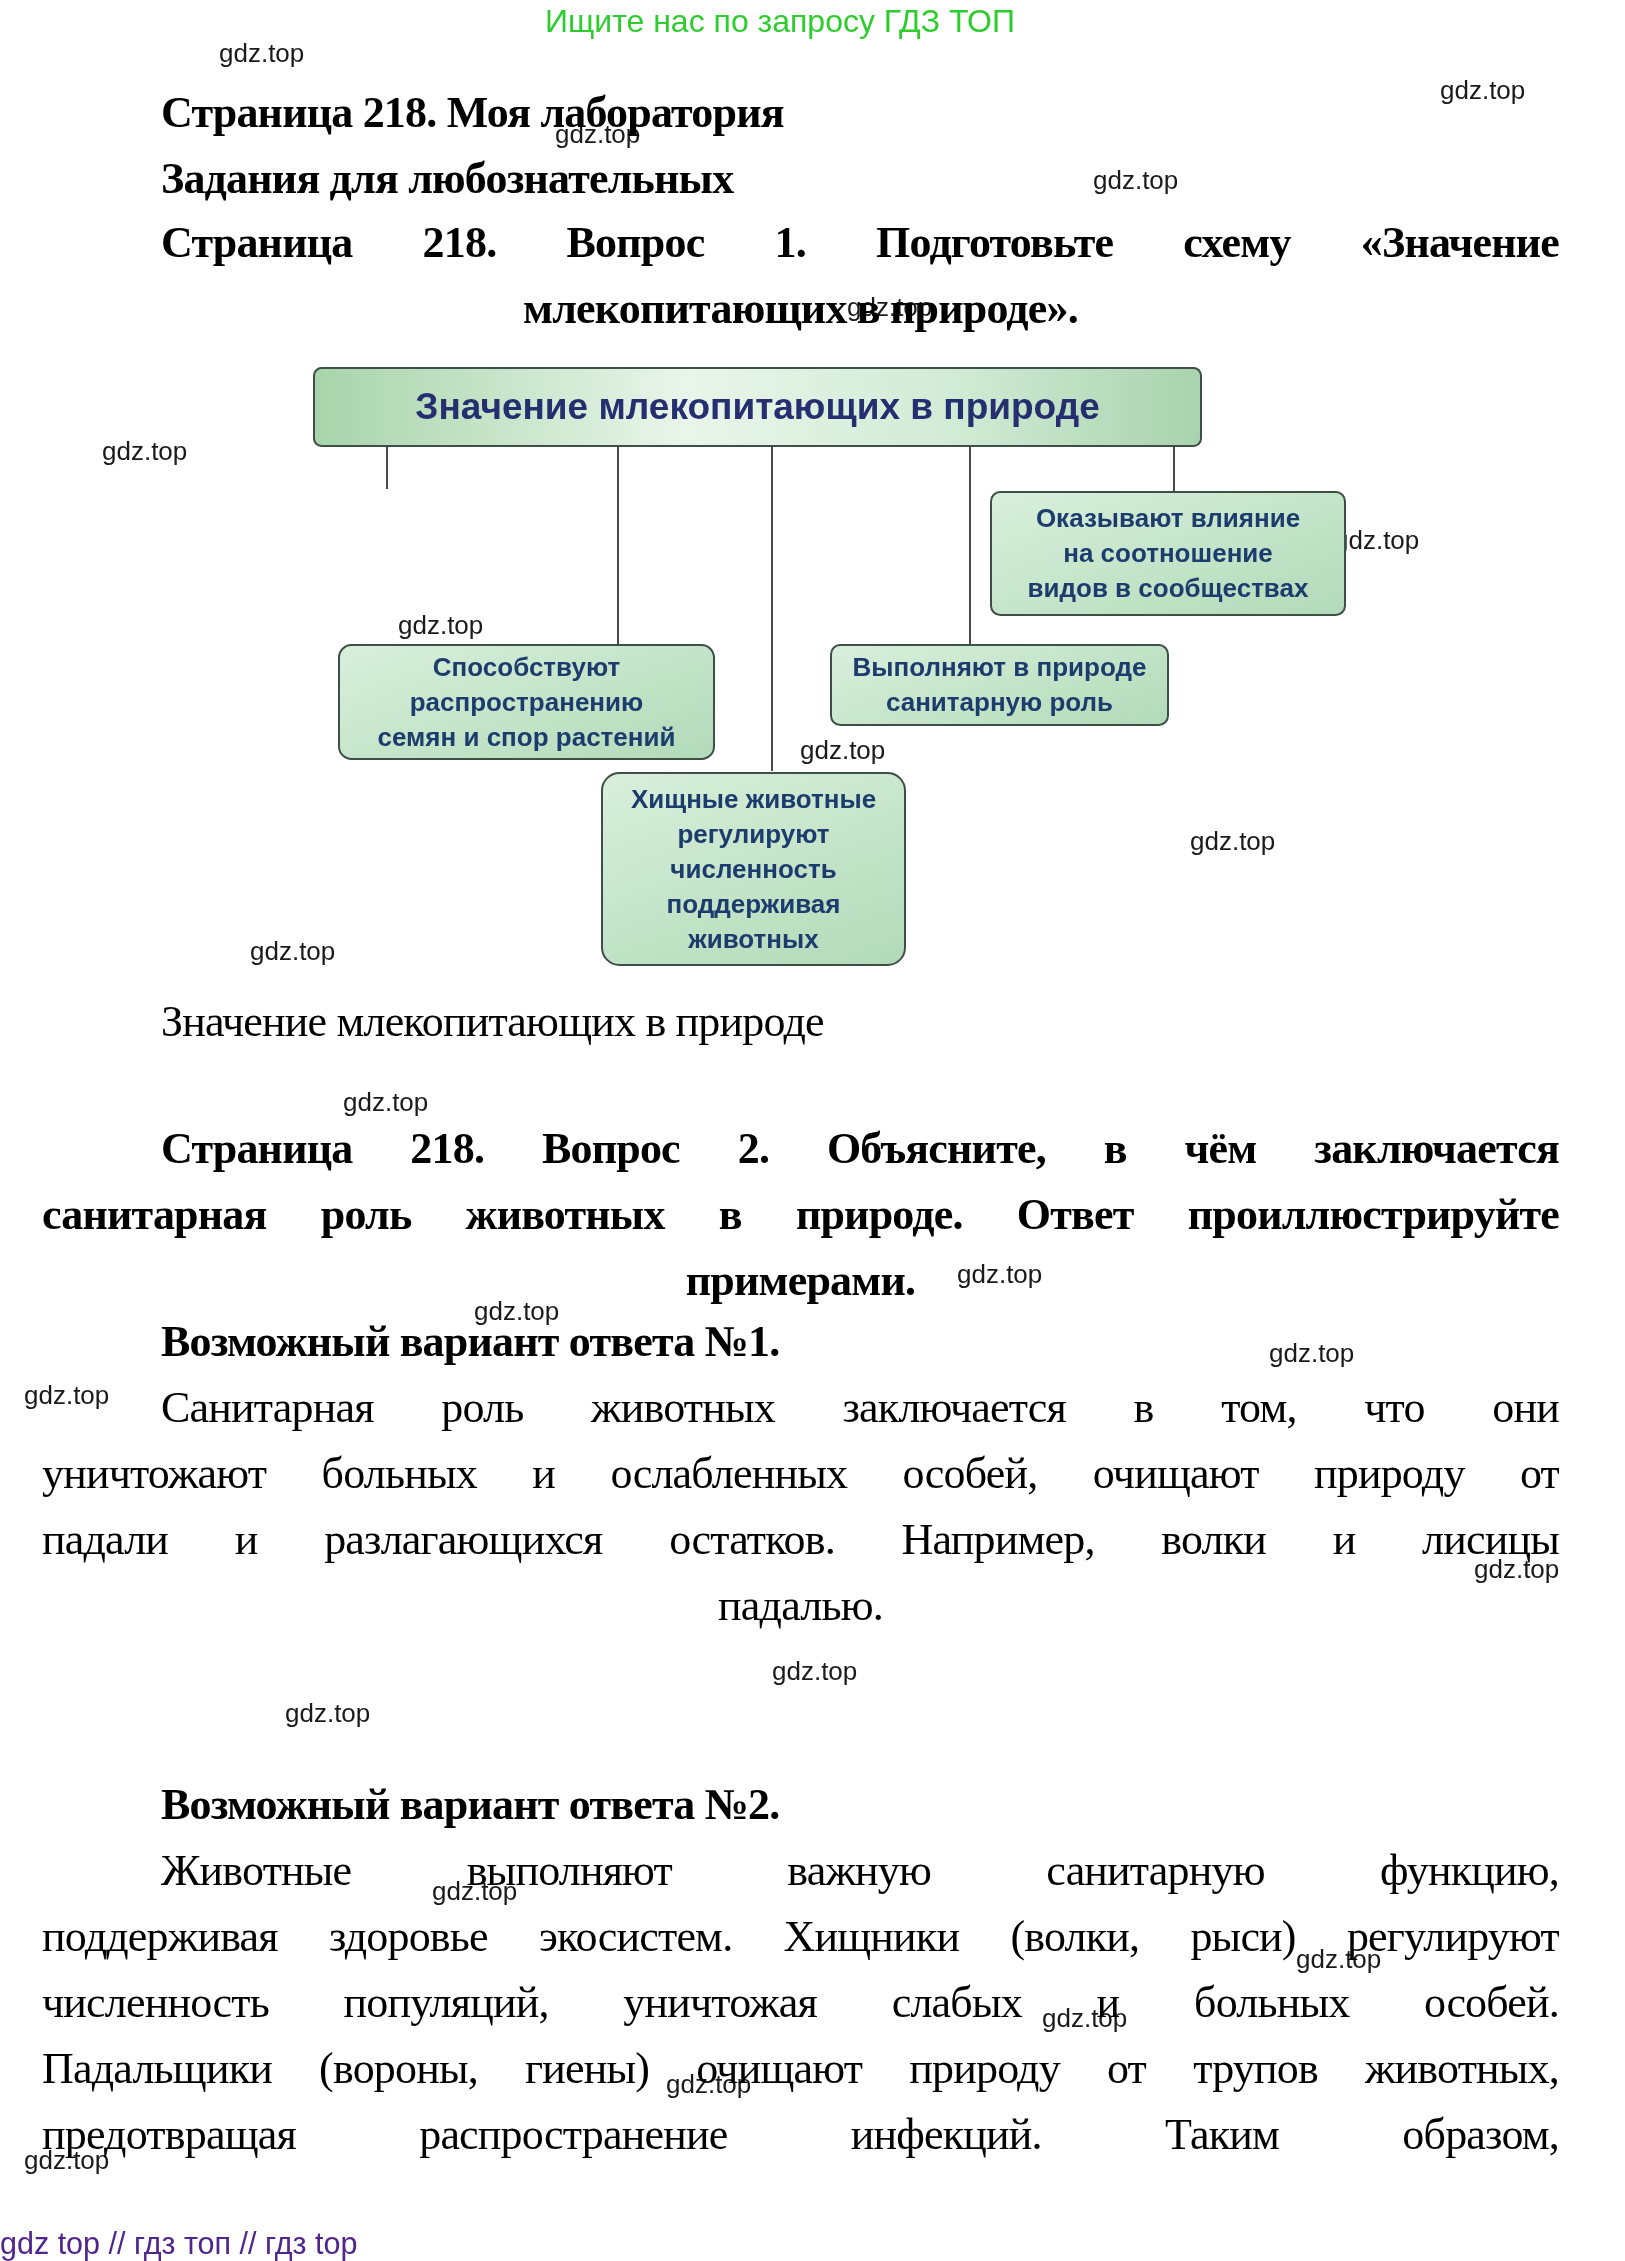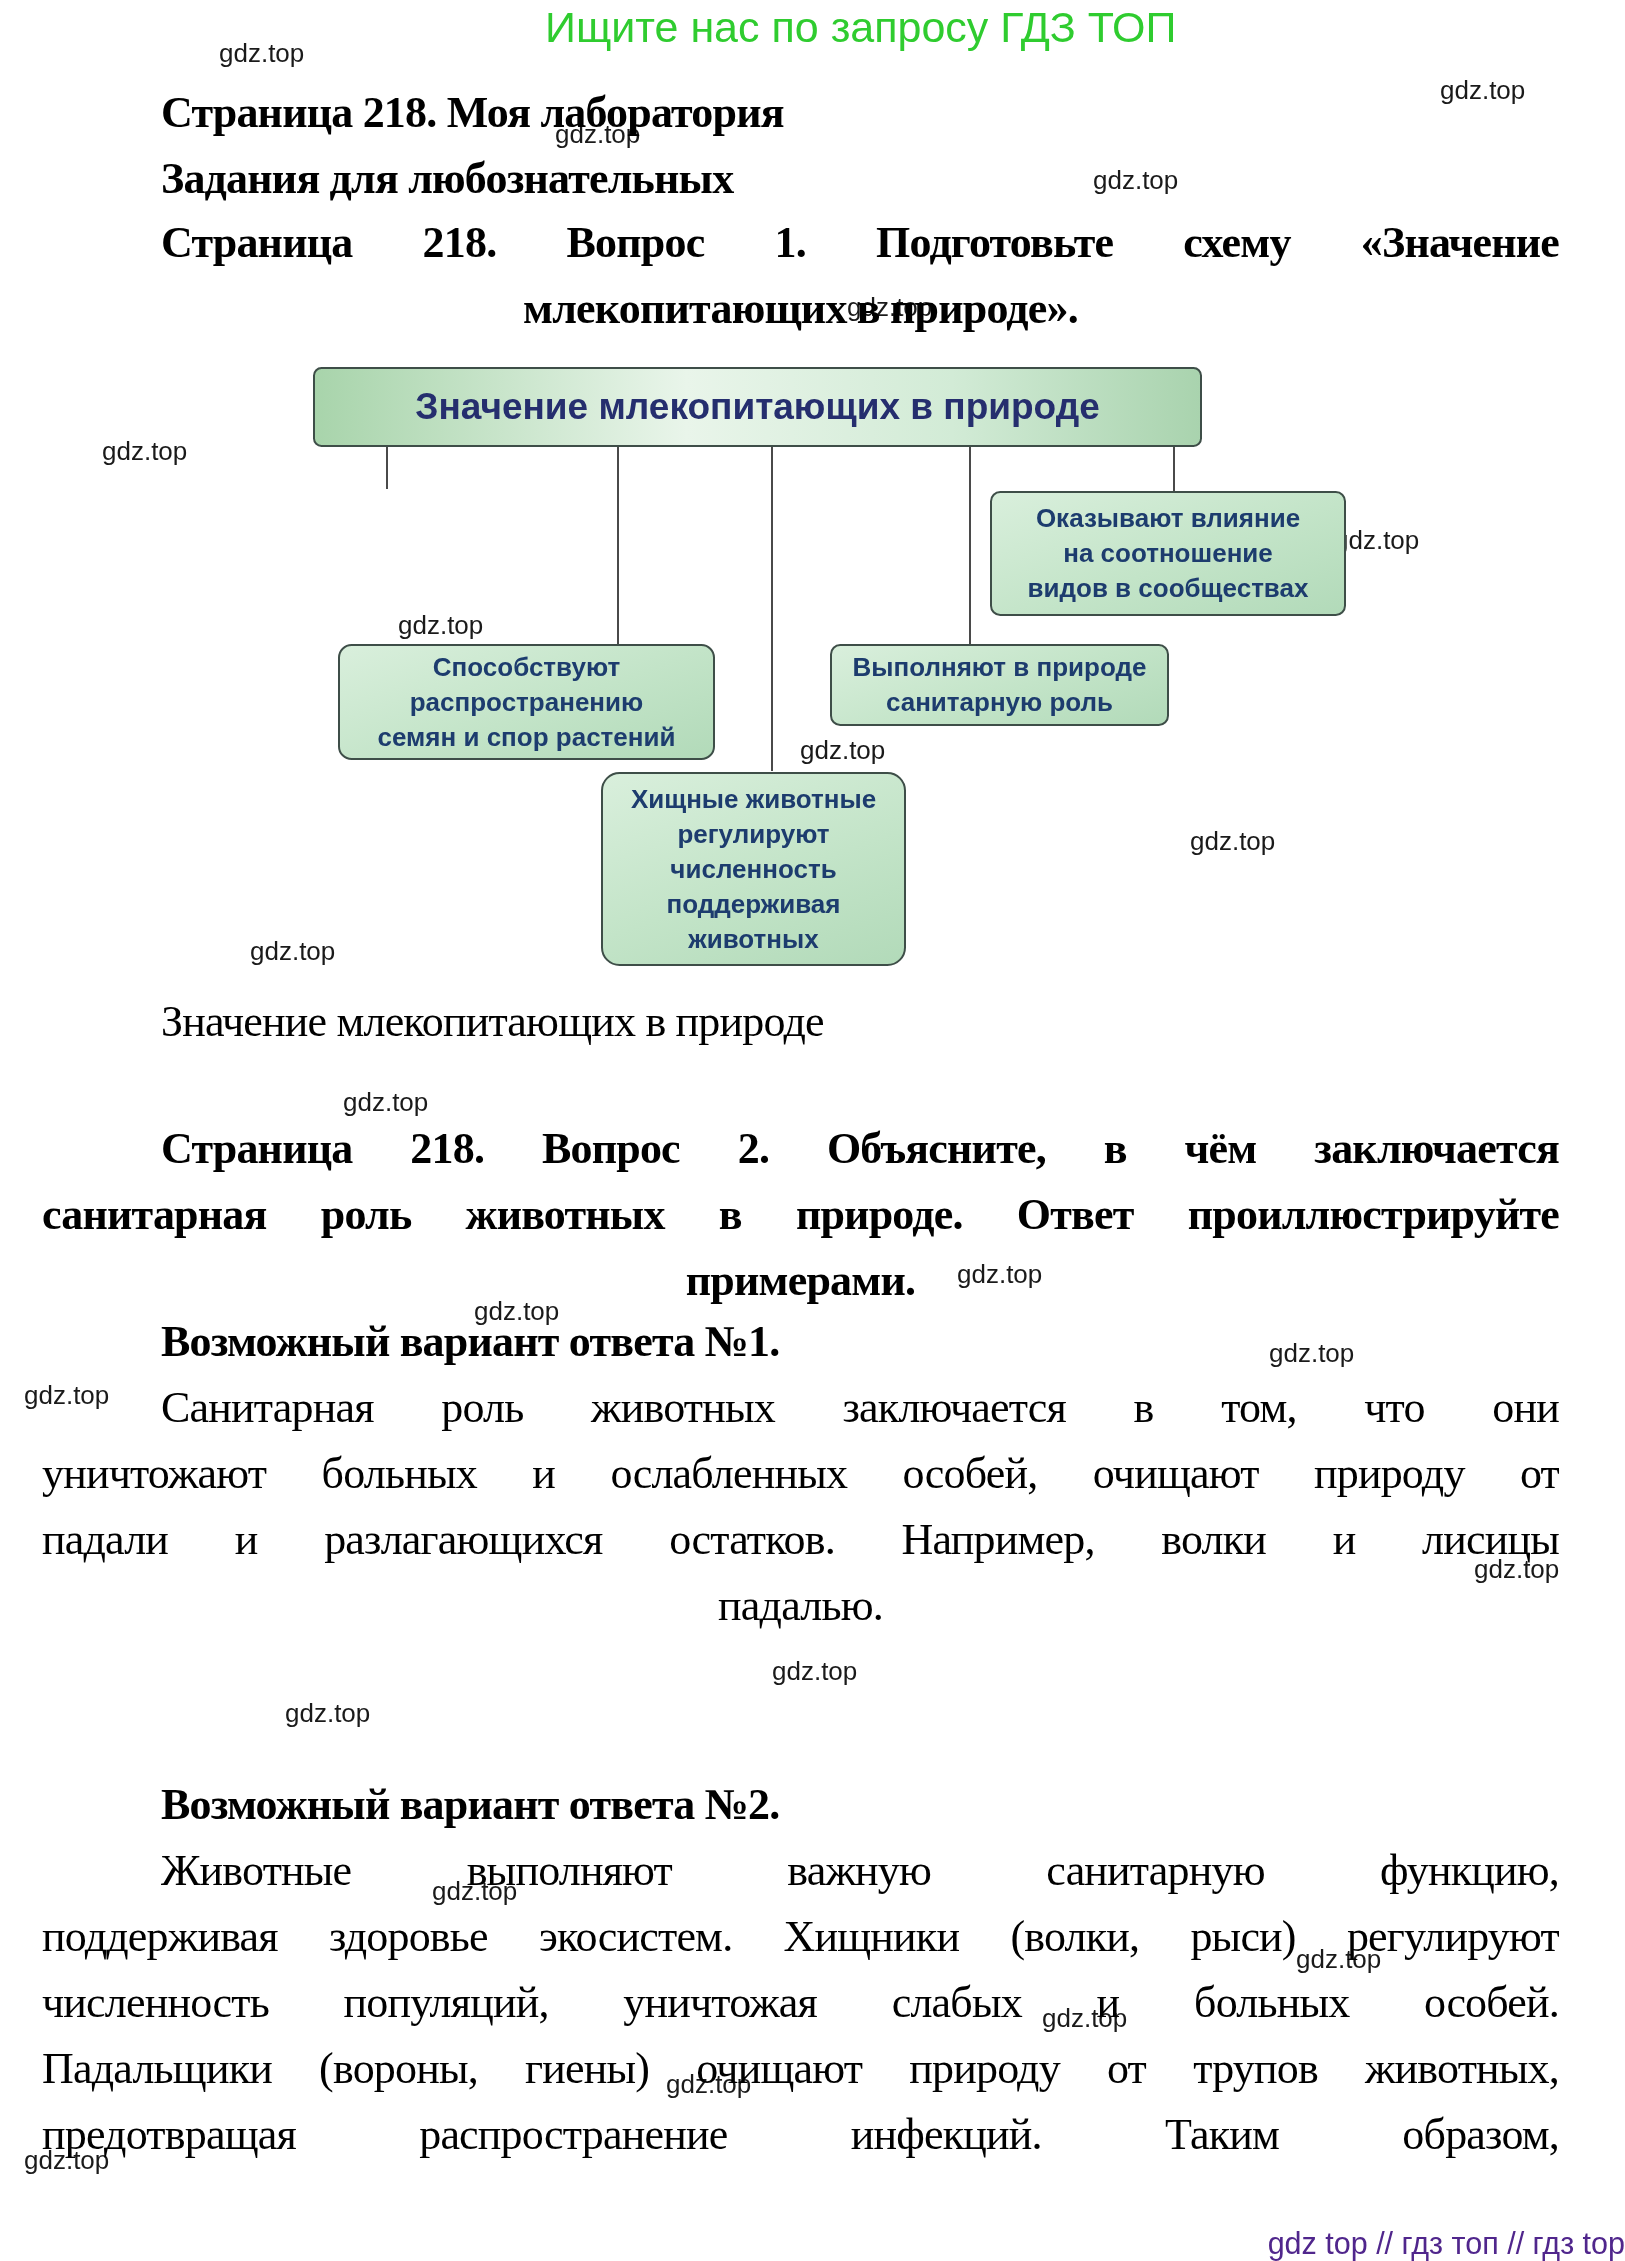--- a/index.html
+++ b/index.html
@@ -1,21 +1,21 @@
 <!DOCTYPE html>
 <html style="font-size:13.6px"><head>
 <meta charset="utf-8">
 <style>
   html,body{margin:0;padding:0;background:#ffffff;}
   #page{position:relative;width:1625px;height:2261px;background:#ffffff;overflow:hidden;
         font-family:"Liberation Serif","DejaVu Serif",serif;color:#000;}
 
   
   .promo{position:absolute;left:545px;top:3.4px;font-family:"Liberation Sans","DejaVu Sans",sans-serif;
-         font-size:43px;color:#2fcc2f;white-space:nowrap;}
+         font-size:32px;color:#2fcc2f;white-space:nowrap;}
 
   
   .wm{position:absolute;font-family:"Liberation Sans","DejaVu Sans",sans-serif;
       font-size:26px;color:#1a1a1a;white-space:nowrap;}
 
   
   .tblock{position:absolute;left:42px;width:1517px;font-size:44px;line-height:66px;letter-spacing:-0.8px;}
   .bold{font-weight:bold;}
   .ind{text-indent:119px;}
   .jl{text-align:justify;text-align-last:justify;white-space:normal;height:66px;overflow:hidden;}
@@ -33,21 +33,21 @@
         background:linear-gradient(90deg,#a8d4ab 0%,#e9f5ea 42%,#d2ebd6 72%,#a9d3ae 100%);}
   #dg-title .btxt{font-size:37px;line-height:42px;color:#252e6e;}
   #dg-left{left:38px;top:136px;width:390px;height:151px;}
   #dg-spread{left:186px;top:290px;width:377px;height:116px;}
   #dg-predators{left:449px;top:418px;width:305px;height:194px;border-radius:18.6px;}
   #dg-sanitary{left:678px;top:290px;width:339px;height:82px;border-radius:10.2px;}
   #dg-influence{left:838px;top:137px;width:356px;height:125px;border-radius:10.2px;}
   .dline{position:absolute;width:1.7px;background:#4a4a4a;}
 
   
-  .footer{position:absolute;left:0;top:2226px;width:1625px;text-align:right;
+  .footer{position:absolute;left:0;top:2226px;width:1625px;text-align:left;
           font-family:"Liberation Sans","DejaVu Sans",sans-serif;font-size:30.5px;color:#50268c;}
 </style>
 </head>
 <body>
 
 <div id="page">
 
   <div class="promo">Ищите нас по запросу ГДЗ ТОП</div>
 
   <span class="wm" style="left:219px;top:38px">gdz.top</span>

